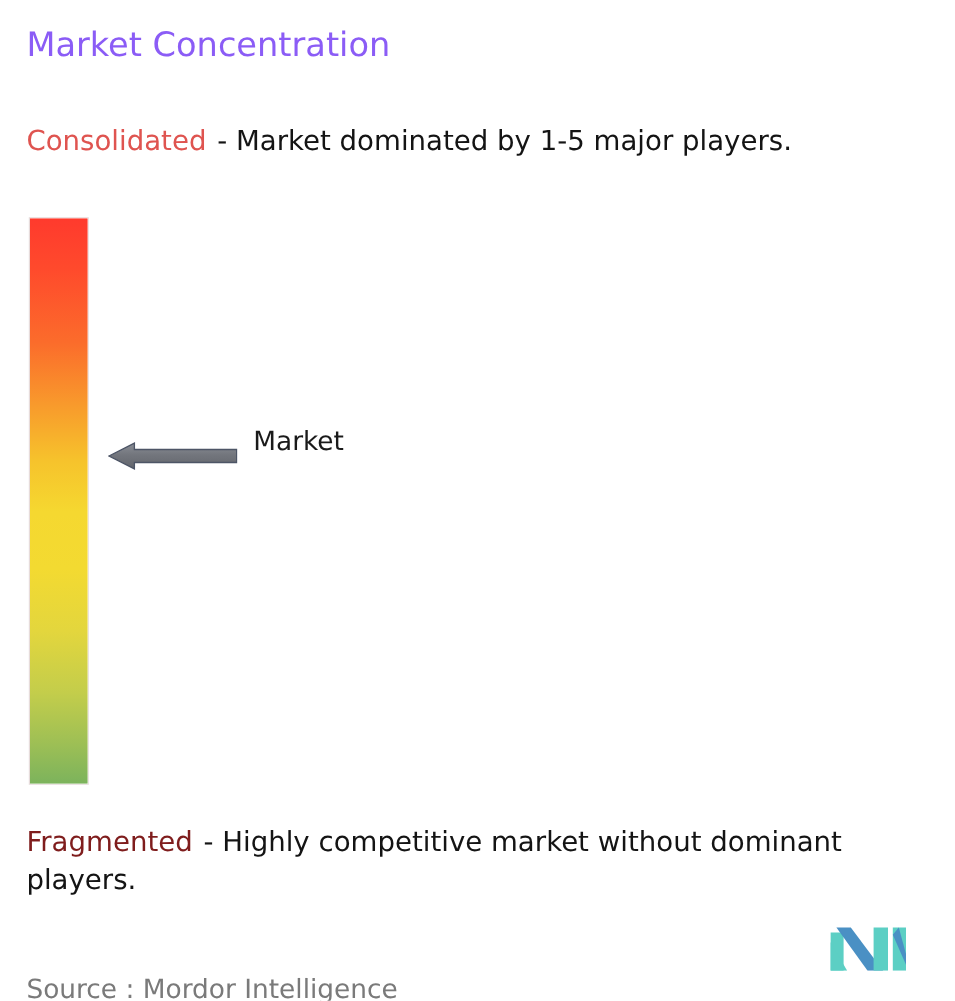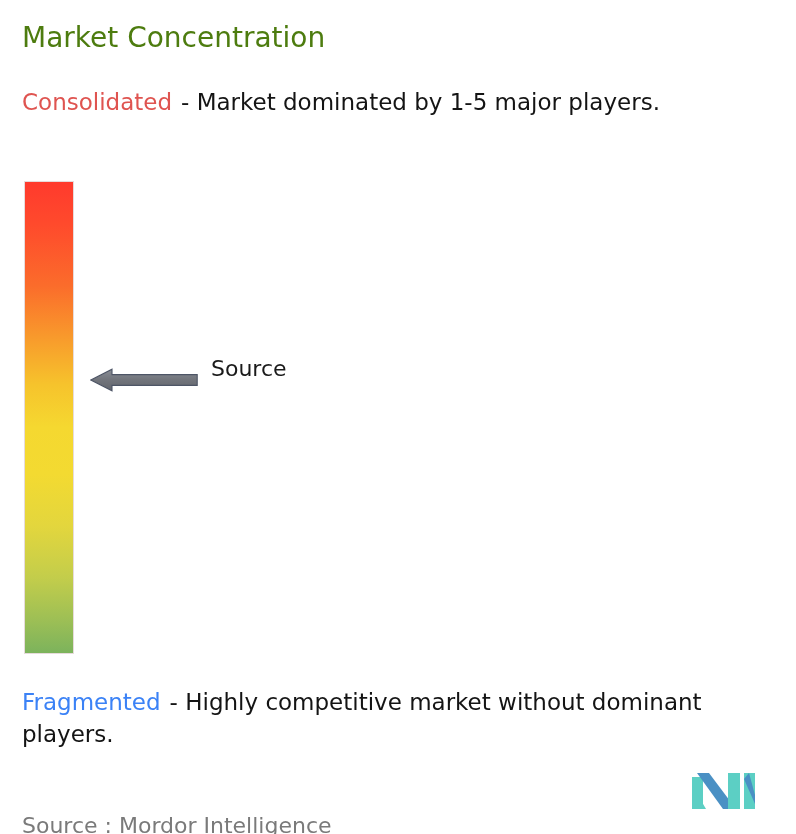--- a/index.html
+++ b/index.html
@@ -14,50 +14,50 @@
     font-family: "DejaVu Sans", sans-serif;
     overflow: hidden;
   }
 
   #page-title {
     position: absolute;
     left: 22px;
     top: 20px;
     font-size: 28px;
     line-height: 36px;
-    color: #4d7c0f;
+    color: #8b5cf6;
     font-weight: 400;
     white-space: nowrap;
   }
 
   #top-legend {
     position: absolute;
     left: 22px;
-    top: 86px;
+    top: 102px;
     width: 752px;
     font-size: 23px;
     line-height: 32px;
     color: #141414;
     font-weight: 400;
   }
   #bottom-legend {
     position: absolute;
     left: 22px;
     top: 686px;
     width: 760px;
     font-size: 23px;
     line-height: 32px;
     color: #141414;
     font-weight: 400;
   }
   .legend-keyword {
     font-weight: 400;
   }
   .kw-consolidated { color: #df5450; }
-  .kw-fragmented   { color: #3b82f6; }
+  .kw-fragmented   { color: #7f1d1d; }
   .legend-gap { display: inline-block; width: 9px; }
 
   
   #scale-bar {
     position: absolute;
     left: 25px;
     top: 182px;
     width: 48px;
     height: 471px;
     background: linear-gradient(to bottom,
@@ -132,21 +132,21 @@
         <stop offset="0%" stop-color="#8a8e96"></stop>
         <stop offset="45%" stop-color="#73767d"></stop>
         <stop offset="100%" stop-color="#62656c"></stop>
       </linearGradient>
     </defs>
     <polygon points="0.8,14 22,3.2 22,8.6 107.2,8.6 107.2,19.4 22,19.4 22,24.8" fill="url(#arrGrad)" stroke="#4d5566" stroke-width="1.1" stroke-linejoin="miter"></polygon>
   </svg>
 </div>
 
 <div id="callout-label">
-  <span class="cl-line">Source</span>
+  <span class="cl-line">Market</span>
 </div>
 
 <div id="bottom-legend">
   <span class="legend-keyword kw-fragmented">Fragmented</span><span class="legend-gap"></span><span>- Highly competitive market without dominant players.</span>
 </div>
 
 <div id="source-note">Source :  Mordor Intelligence</div>
 
 <div id="brand-logo">
   <svg width="70" height="38" viewBox="0 0 70 38" xmlns="http://www.w3.org/2000/svg">

